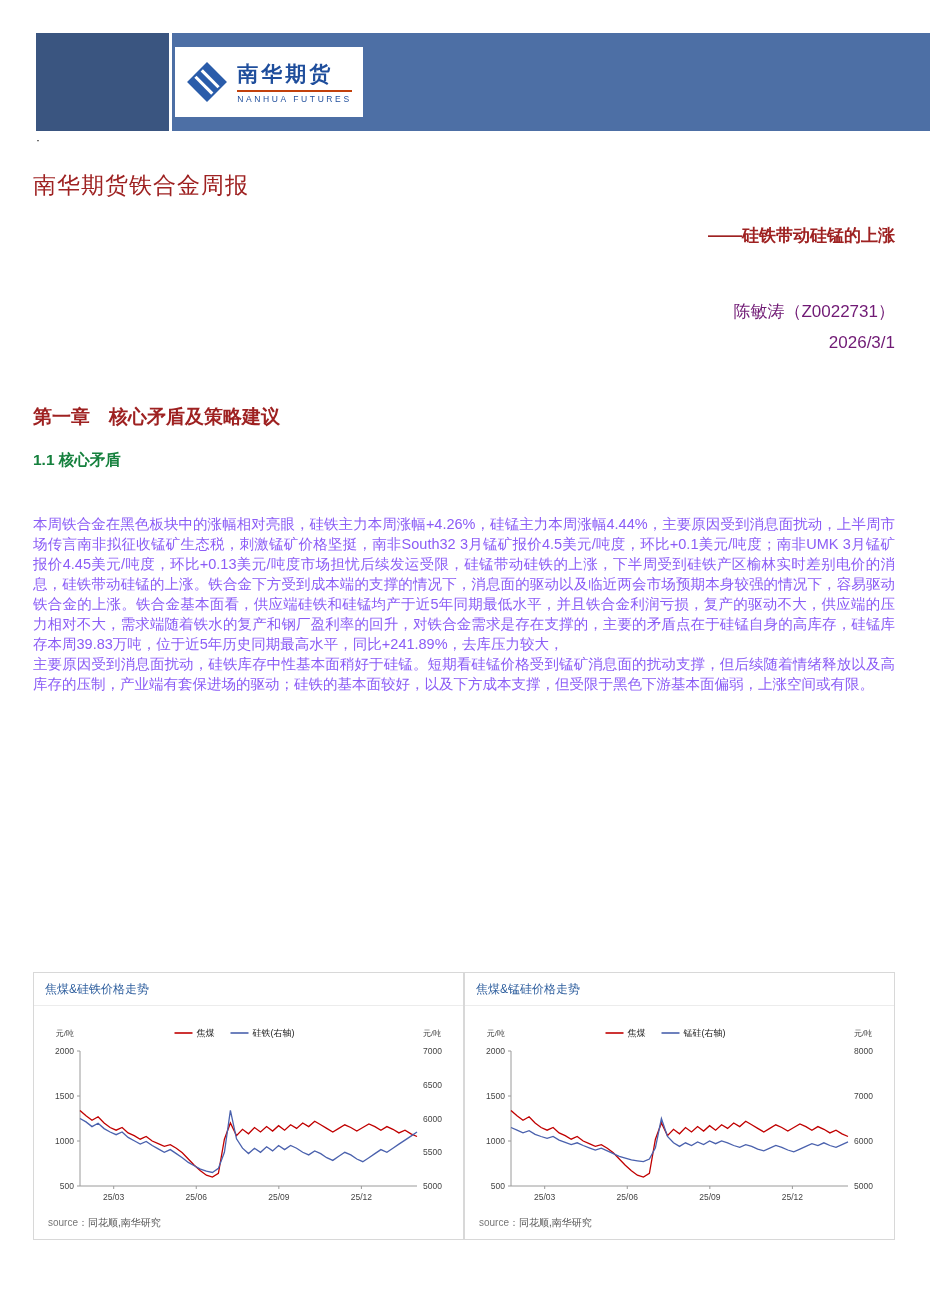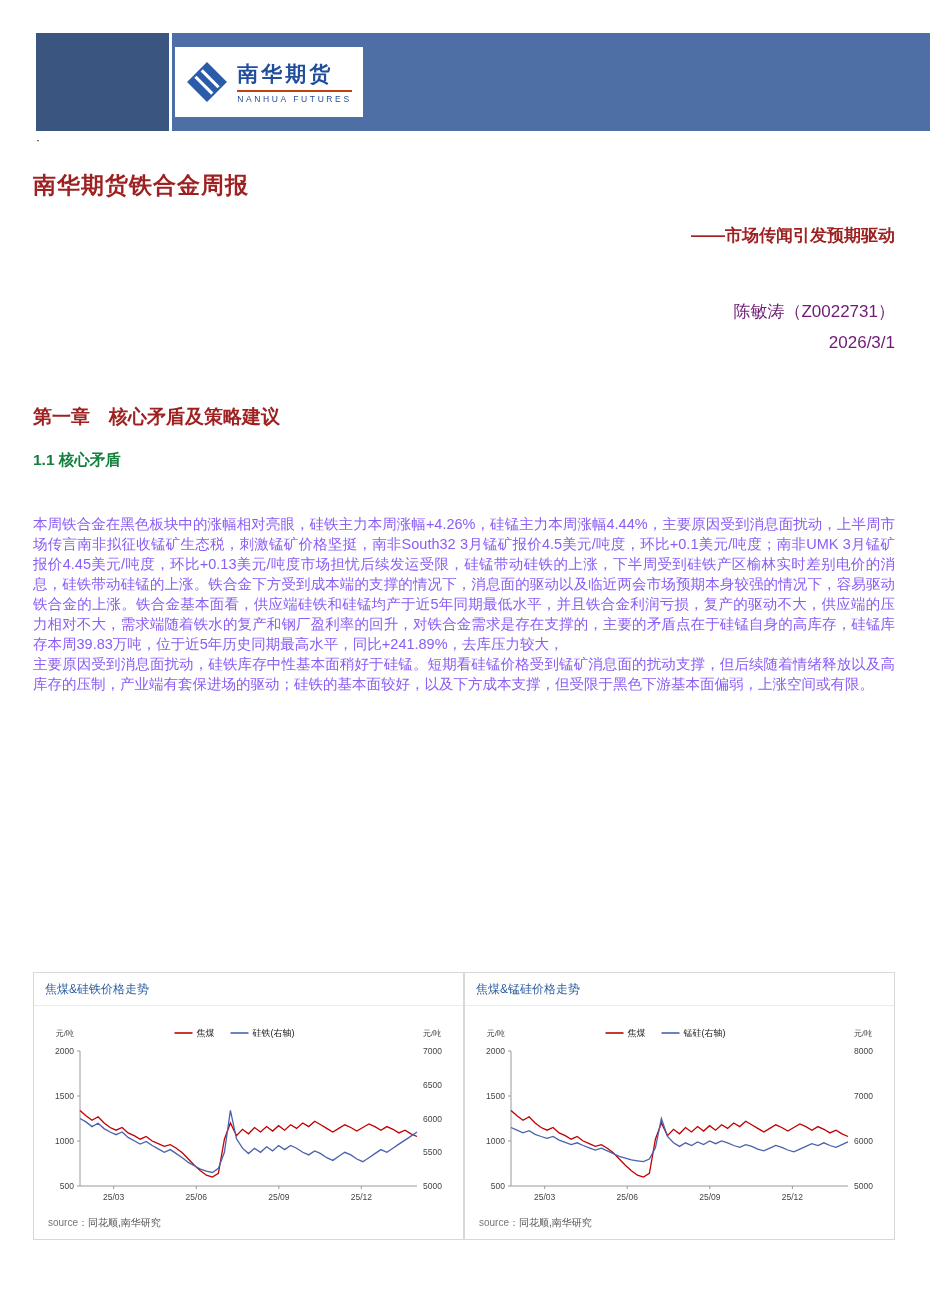--- a/index.html
+++ b/index.html
@@ -16,21 +16,21 @@
   .slogan-en { color:#b9c4d6; font-size:11px; letter-spacing:0.5px; }
   .slogan-cn { color:#dde5f1; font-size:13px; letter-spacing:7px; margin-top:9px; }
   .logo-card { position:absolute; left:3px; top:14px; width:188px; height:70px; background:#ffffff; display:flex; align-items:center; justify-content:center; gap:9px; }
   .logo-text { display:flex; flex-direction:column; }
   .logo-cn { color:#1f4e9c; font-size:21px; font-weight:bold; letter-spacing:3px; }
   .logo-en { color:#1f4e9c; font-size:8.5px; letter-spacing:2.6px; border-top:2px solid #c2410c; padding-top:2px; margin-top:2px; }
 
   .header-dot { position:absolute; left:36px; top:133px; font-size:12px; color:#000; }
 
   
-  .report-title { position:absolute; left:33px; top:170px; font-size:23px; font-weight:bold; color:#9e2121; letter-spacing:1px; }
+  .report-title { position:absolute; left:33px; top:170px; font-size:23px; font-weight:normal; color:#9e2121; letter-spacing:1px; }
   .report-subtitle { position:absolute; right:35px; top:224px; font-size:17px; font-weight:bold; color:#9e2121; }
 
   .meta { position:absolute; right:35px; top:296px; text-align:right; font-size:17px; color:#701a75; line-height:31px; }
 
   .chapter-heading { position:absolute; left:33px; top:404px; font-size:19px; font-weight:bold; color:#9e2121; }
   .section-heading { position:absolute; left:33px; top:450px; font-size:15.5px; font-weight:bold; color:#15803d; }
 
   .body-text { position:absolute; left:33px; top:514px; width:862px; font-size:14.5px; line-height:20px; color:#8b5cf6; text-align:justify; }
   .body-text p { margin:0; }
 
@@ -60,21 +60,21 @@
           <span class="logo-cn">南华期货</span>
           <span class="logo-en">NANHUA FUTURES</span>
         </div>
       </div>
     </div>
   </div>
 
   <div class="header-dot">·</div>
 
   <h1 class="report-title">南华期货铁合金周报</h1>
-  <div class="report-subtitle">——市场传闻引发预期驱动</div>
+  <div class="report-subtitle">——硅铁带动硅锰的上涨</div>
 
   <div class="meta">
     <div>陈敏涛（Z0022731）</div>
     <div>2026/3/1</div>
   </div>
 
   <h2 class="chapter-heading">第一章　核心矛盾及策略建议</h2>
   <h3 class="section-heading">1.1 核心矛盾</h3>
 
   <div class="body-text">

